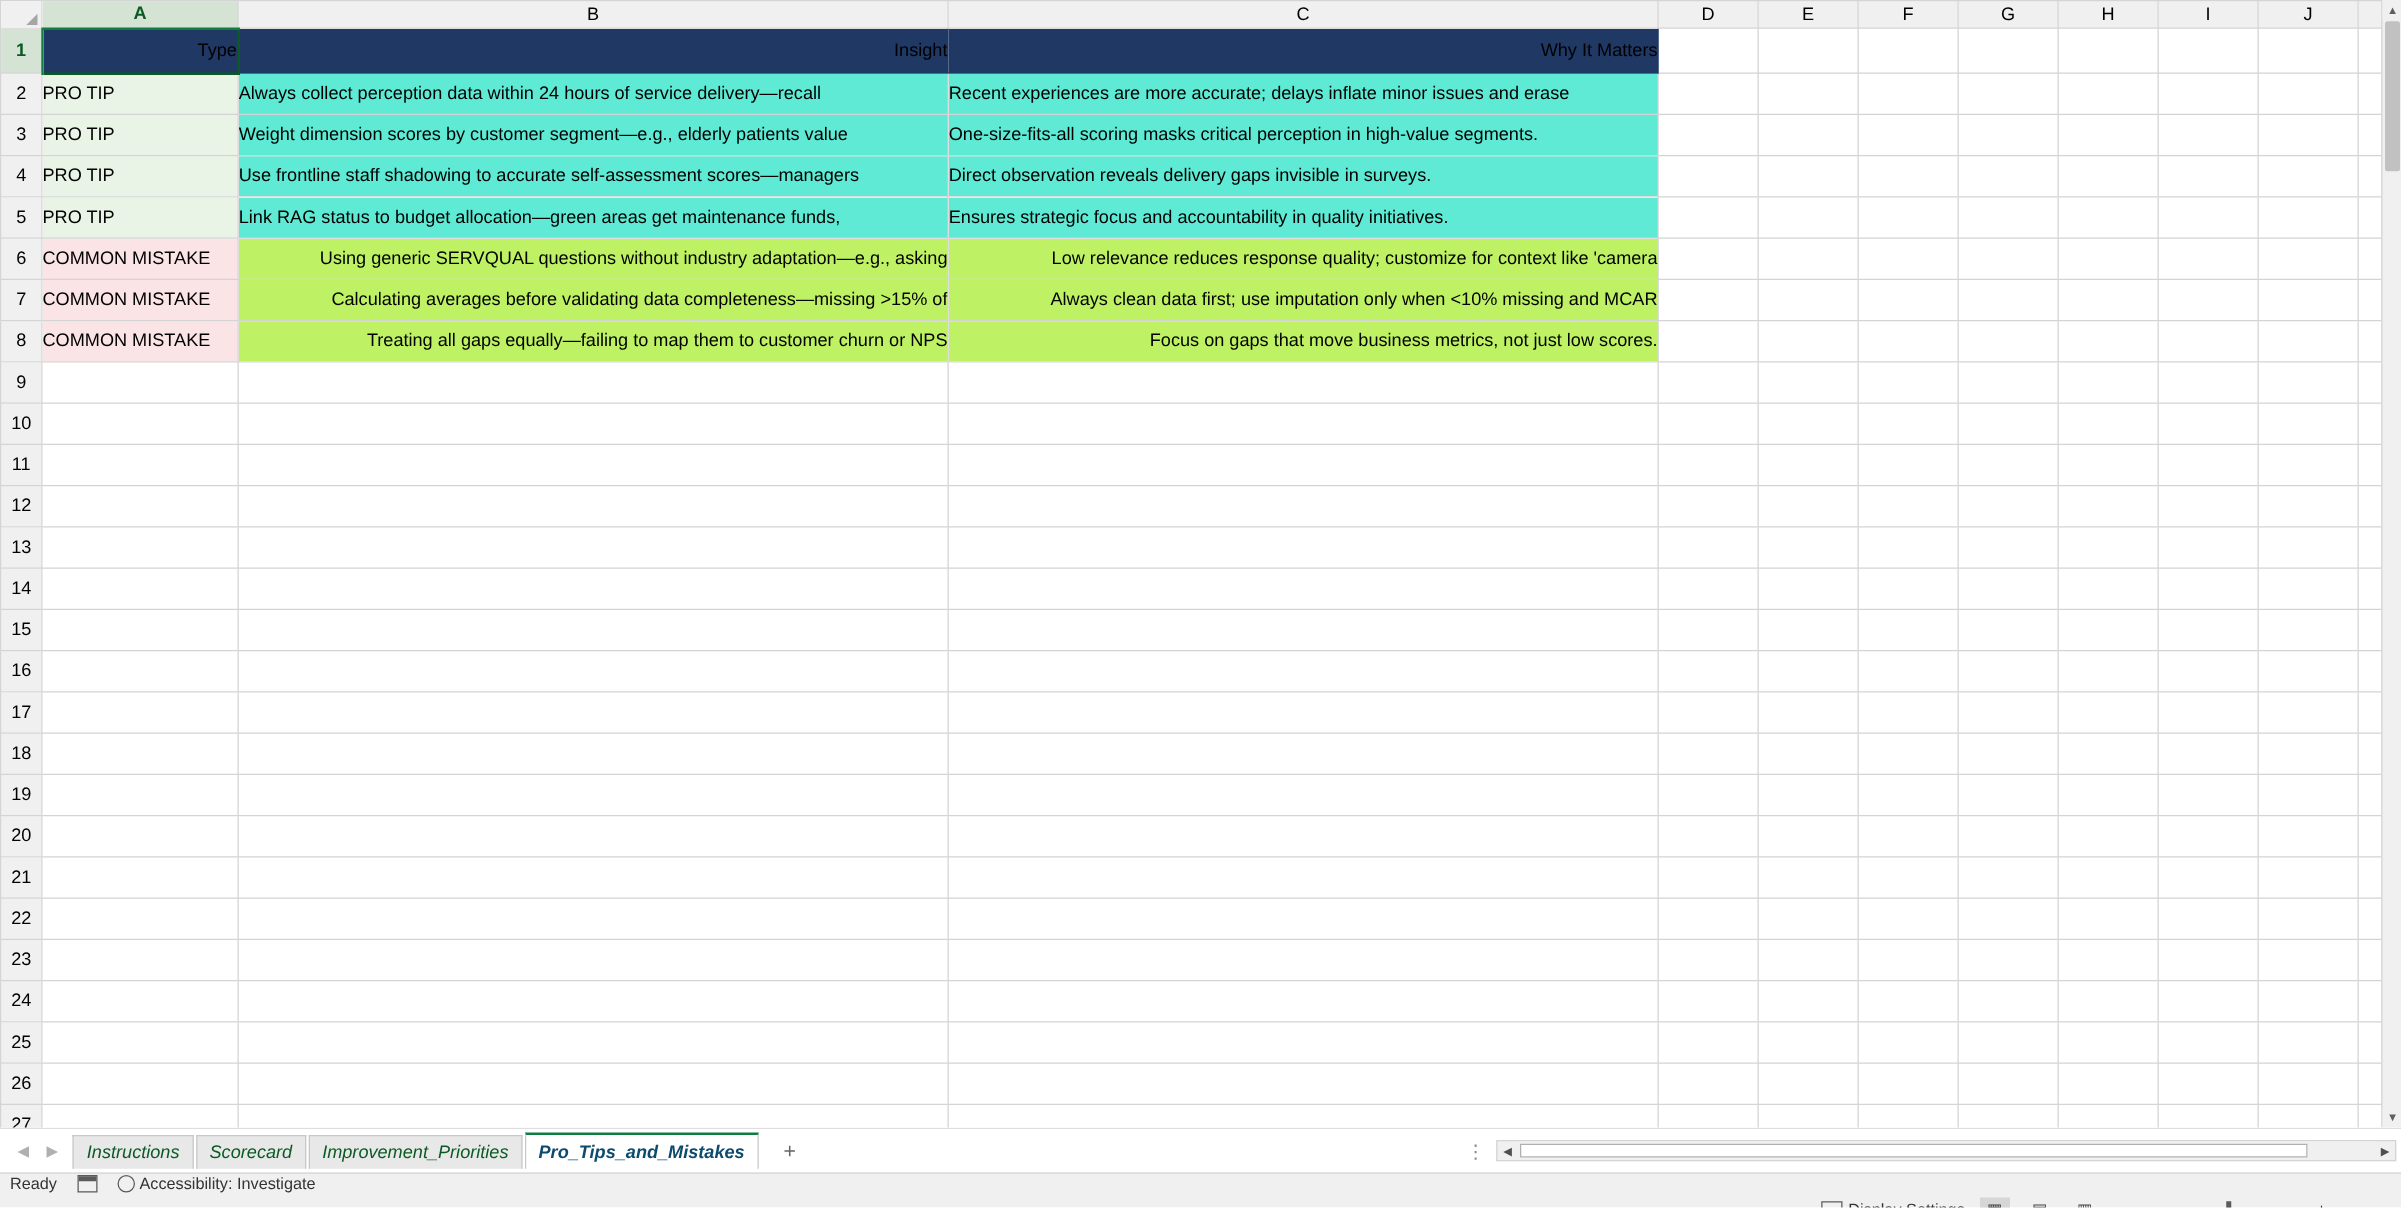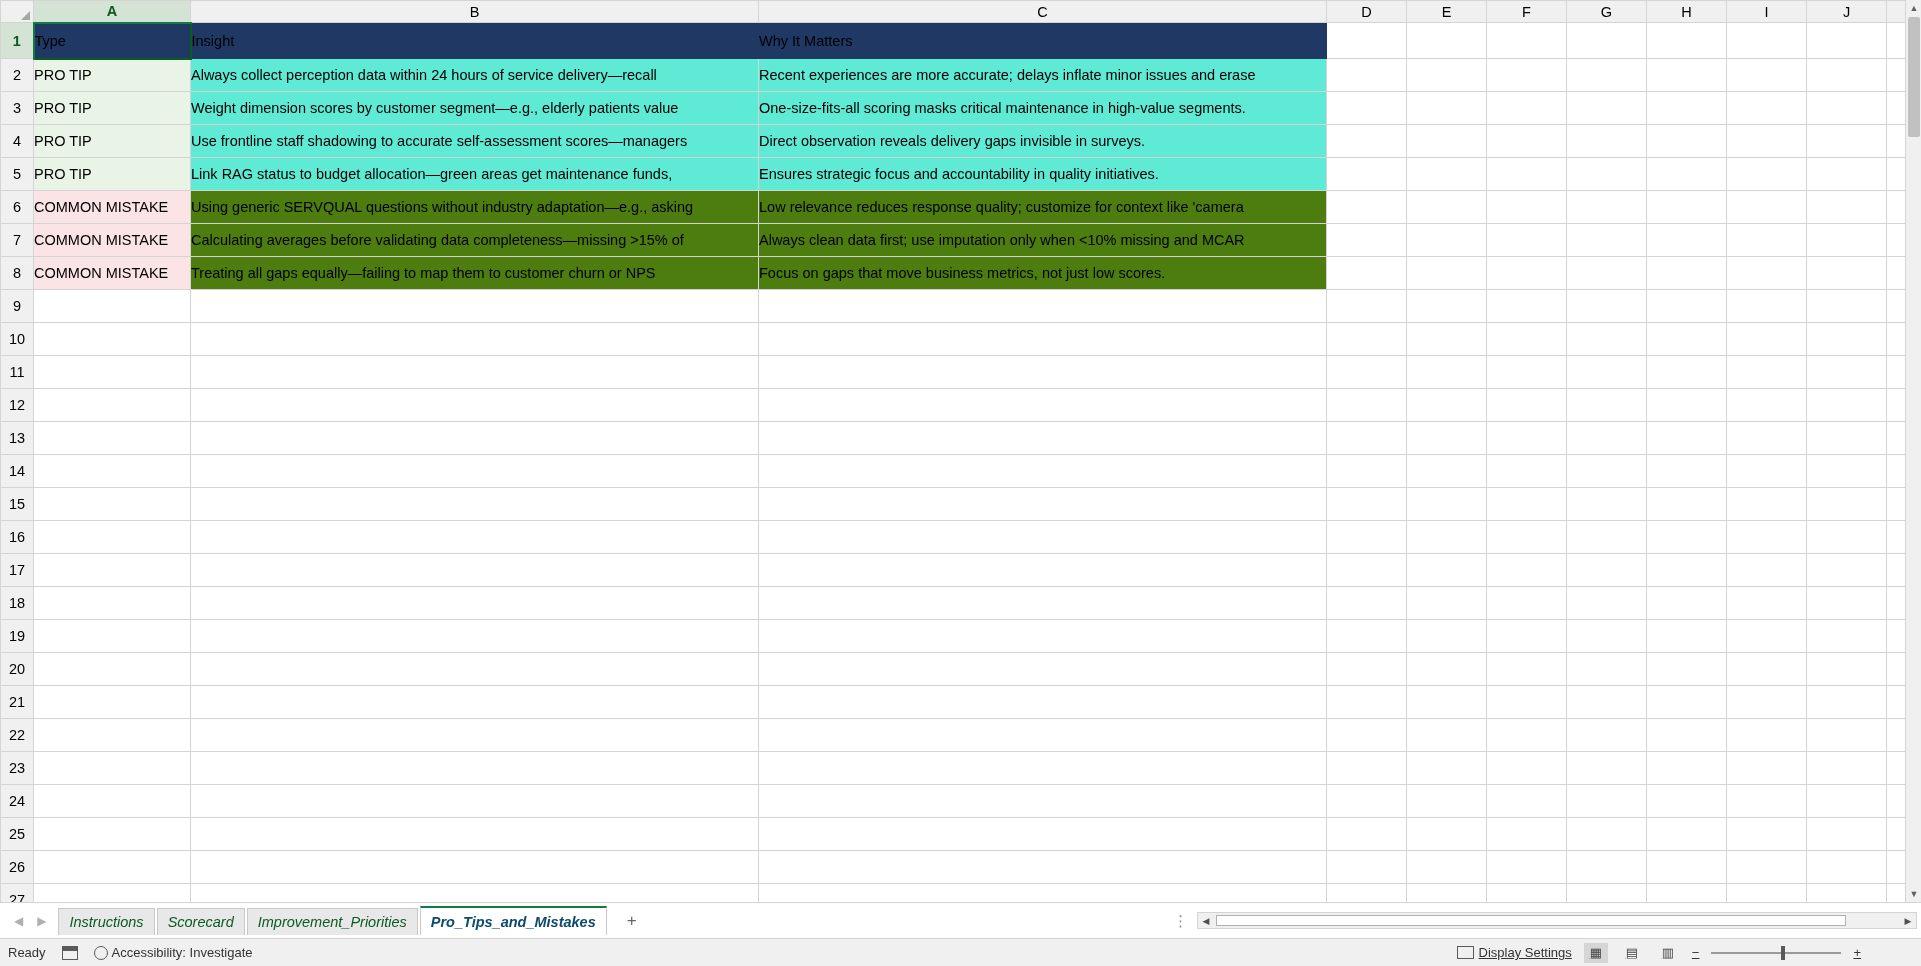--- a/index.html
+++ b/index.html
@@ -92,21 +92,21 @@
   col.c-b  { width: 568px; }
   col.c-c  { width: 568px; }
   col.c-d, col.c-e, col.c-f, col.c-g, col.c-h, col.c-i, col.c-j { width: 80px; }
   col.c-k  { width: 40px; }
 
   
   .hdr-cell {
     background: #1f3864;
     color: #ffffff;
     font-weight: bold;
-    text-align: left;
+    text-align: right;
     font-size: 15px;
     border: 1px solid #1f3864 !important;
     height: 36px !important;
   }
   .hdr-cell.active {
     border: 2px solid #0b5a24 !important;
   }
 
   .tip-type {
     background: #eaf4e6;
@@ -121,23 +121,24 @@
     font-size: 14.5px;
   }
   .mist-type {
     background: #fbe4e6;
     color: #9e1b32;
     font-weight: bold;
     font-size: 13px;
     padding-left: 6px;
   }
   .mist-text {
-    background: #4d7c0f;
+    background: #bef264;
     padding-left: 6px;
     font-size: 14.5px;
+    text-align: right;
   }
   td.empty { background: #ffffff; }
 
   
   .vscroll {
     position: absolute;
     top: 0; right: 0;
     width: 16px; height: 100%;
     background: #f0f0f0;
     border-left: 1px solid #d4d4d4;
@@ -228,21 +229,21 @@
   .hscroll .thumb {
     position: absolute; left: 2px; top: 2px;
     width: 630px; height: 11px;
     background: #ffffff;
     border: 1px solid #b0b0b0;
   }
 
   
   .statusbar {
     height: 28px;
-    display: flex; align-items: center;
+    display: flex; align-items: flex-start;
     background: #f0f0f0;
     border-top: 1px solid #d4d4d4;
     font-size: 13px;
     color: #333;
     padding: 0 8px;
     gap: 14px;
     flex: 0 0 auto;
   }
   .status-left { display: flex; align-items: center; gap: 16px; }
   .status-right { margin-left: auto; display: flex; align-items: center; gap: 12px; text-decoration: underline; }
@@ -352,21 +353,21 @@
             <td class="empty"></td>
             <td class="empty"></td>
             <td class="empty"></td>
             <td class="empty"></td>
             <td class="empty"></td>
           </tr>
           <tr>
             <td class="rowhdr">3</td>
             <td class="tip-type">PRO TIP</td>
             <td class="tip-text">Weight dimension scores by customer segment—e.g., elderly patients value</td>
-            <td class="tip-text">One-size-fits-all scoring masks critical maintenance in high-value segments.</td>
+            <td class="tip-text">One-size-fits-all scoring masks critical perception in high-value segments.</td>
             <td class="empty"></td>
             <td class="empty"></td>
             <td class="empty"></td>
             <td class="empty"></td>
             <td class="empty"></td>
             <td class="empty"></td>
             <td class="empty"></td>
             <td class="empty"></td>
           </tr>
           <tr>

